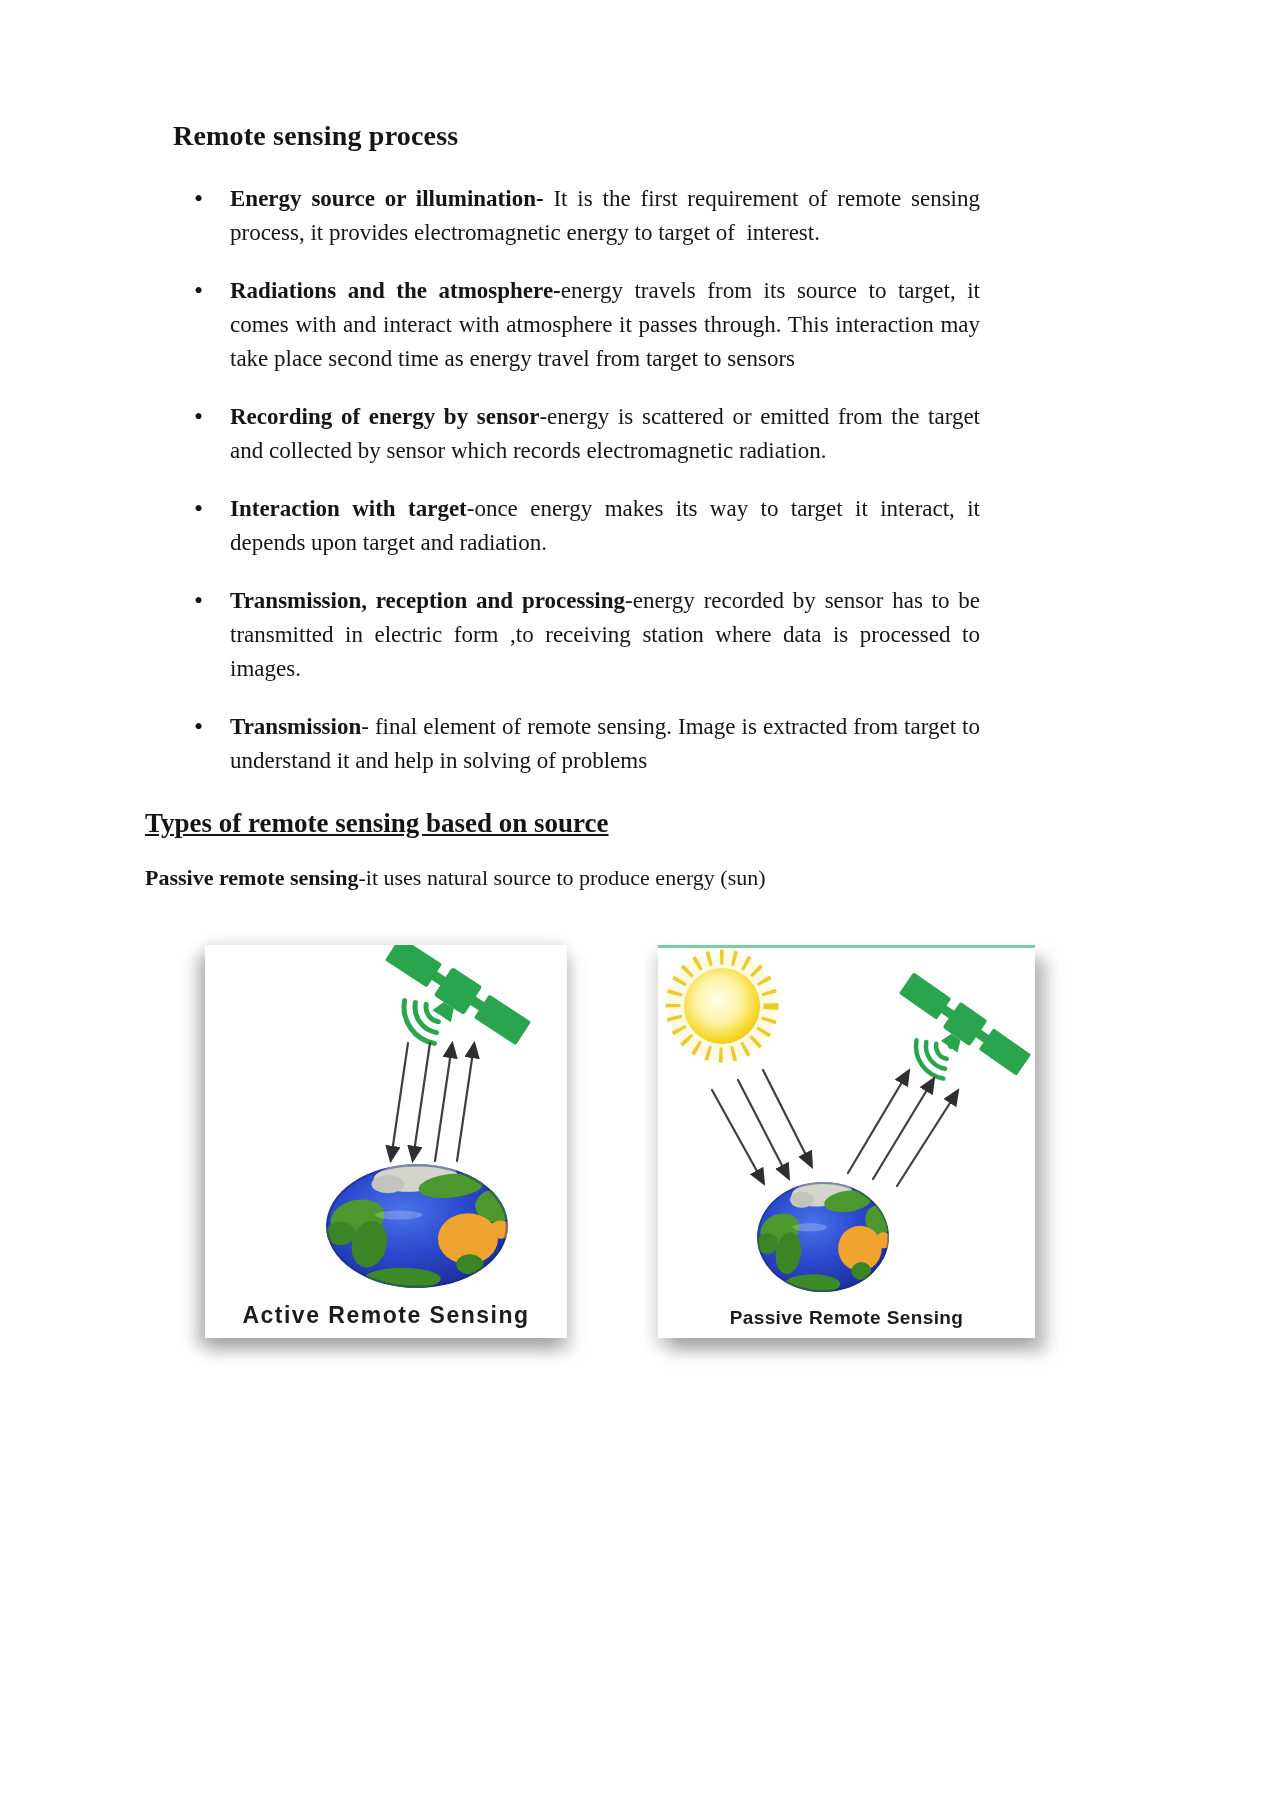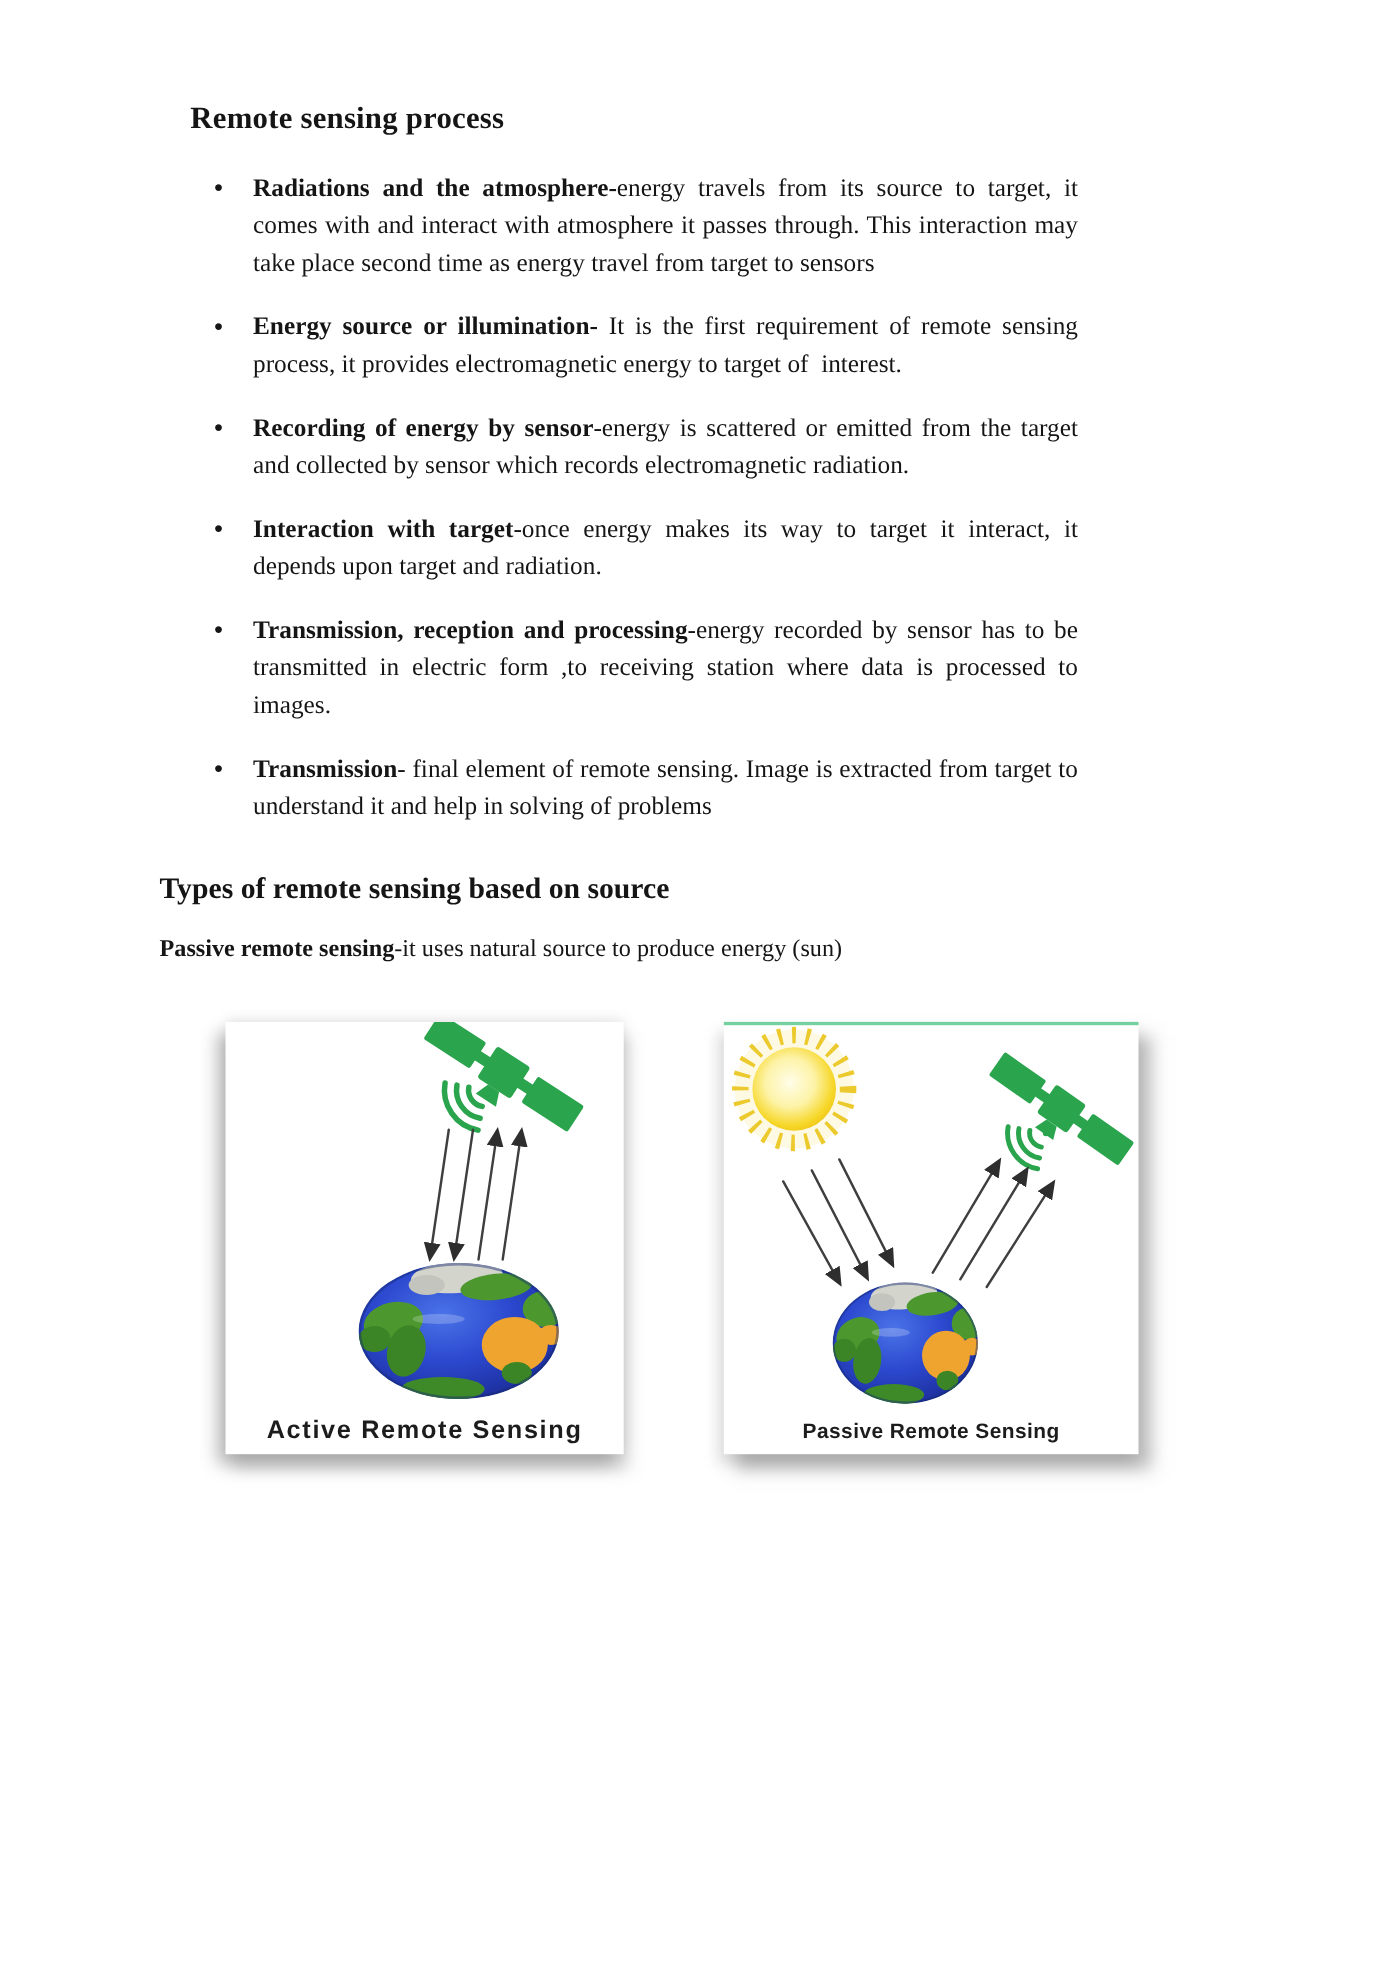--- a/index.html
+++ b/index.html
@@ -10,32 +10,32 @@
     --ocean:#2b3fb8;
     --land:#4c982f;
     --desert:#efa42f;
   }
   *{box-sizing:border-box;}
   html,body{margin:0;padding:0;}
   body{
     width:1271px;height:1797px;background:#ffffff;overflow:hidden;
     font-family:"Liberation Serif", serif;color:var(--text);
   }
-  .page{padding:92px 0 0 145px;}
+  .page{padding:120px 0 0 145px;}
   h1{font-size:28px;font-weight:bold;margin:0 0 30px 28px;letter-spacing:.2px;}
   ul.process{list-style:none;margin:0;padding:0;}
   ul.process li{
     position:relative;width:835px;padding-left:85px;margin:0 0 24px 0;
     font-size:23px;line-height:34px;text-align:justify;white-space:pre-wrap;
   }
   ul.process li::before{
     content:"\2022";position:absolute;left:49px;top:0;font-size:26px;line-height:34px;
   }
   ul.process li b{font-weight:bold;}
-  h2{font-size:27px;font-weight:bold;margin:42px 0 0 0;}
+  h2{font-size:27px;font-weight:bold;margin:30px 0 0 0;text-decoration:underline;}
   p.def{font-size:22px;line-height:34px;margin:22px 0 0 0;white-space:pre-wrap;width:835px;}
   p.def b{font-weight:bold;}
 
   .figures{display:flex;gap:91px;margin:50px 0 0 60px;}
   figure.card{
     margin:0;position:relative;background:#ffffff;
   }
   .card-active{
     width:362px;height:393px;
     box-shadow:-9px 10px 14px rgba(120,120,120,.45), 5px 13px 14px rgba(120,120,120,.35), 0 -4px 10px rgba(165,165,165,.22);
@@ -53,22 +53,22 @@
   .card-passive figcaption{font-size:19px;letter-spacing:.4px;}
 </style>
 </head>
 <body>
 
 <div class="page">
 
   <h1>Remote sensing process</h1>
 
   <ul class="process">
+    <li><b>Energy source or illumination-</b><span> It is the first requirement of remote sensing process, it provides electromagnetic energy to target of  interest.</span></li>
     <li><b>Radiations and the atmosphere-</b><span>energy travels from its source to target, it comes with and interact with atmosphere it passes through. This interaction may take place second time as energy travel from target to sensors</span></li>
-    <li><b>Energy source or illumination-</b><span> It is the first requirement of remote sensing process, it provides electromagnetic energy to target of  interest.</span></li>
     <li><b>Recording of energy by sensor</b><span>-energy is scattered or emitted from the target and collected by sensor which records electromagnetic radiation.</span></li>
     <li><b>Interaction with target</b><span>-once energy makes its way to target it interact, it depends upon target and radiation.</span></li>
     <li><b>Transmission, reception and processing</b><span>-energy recorded by sensor has to be transmitted in electric form ,to receiving station where data is processed to images.</span></li>
     <li><b>Transmission</b><span>- final element of remote sensing. Image is extracted from target to understand it and help in solving of problems</span></li>
   </ul>
 
   <h2>Types of remote sensing based on source</h2>
 
   <p class="def"><b>Passive remote sensing</b><span>-it uses natural source to produce energy (sun)</span></p>
 

